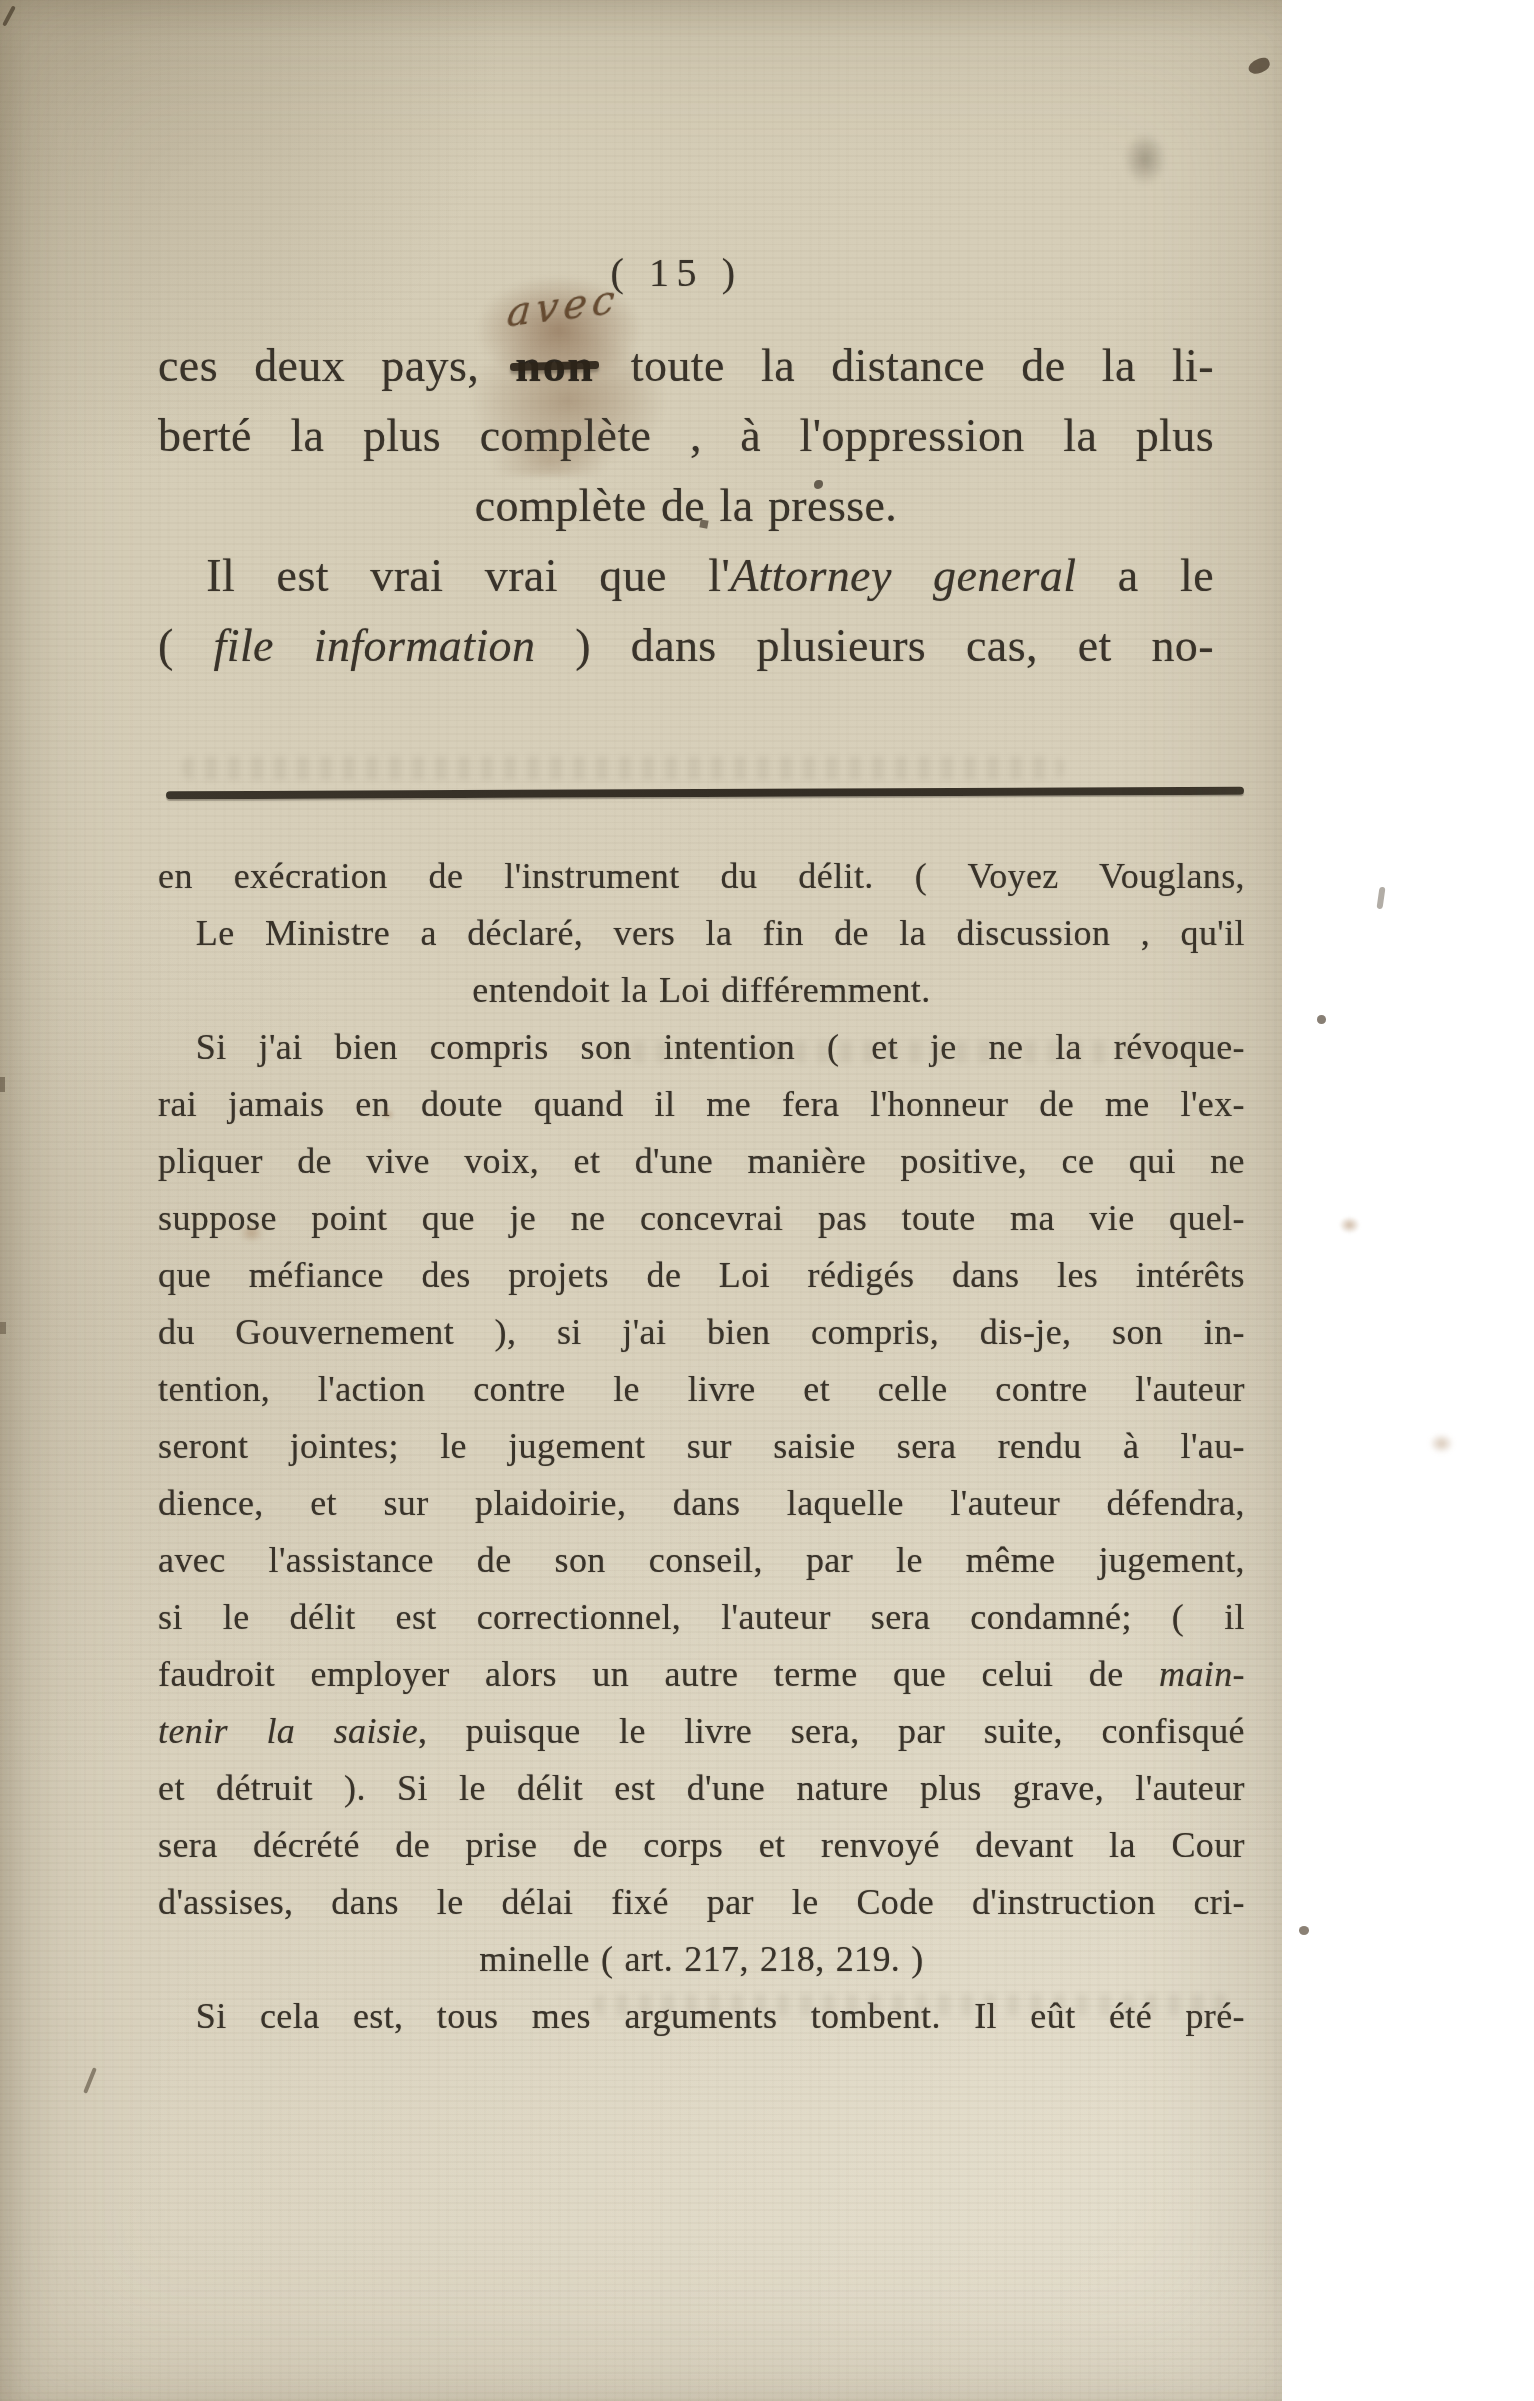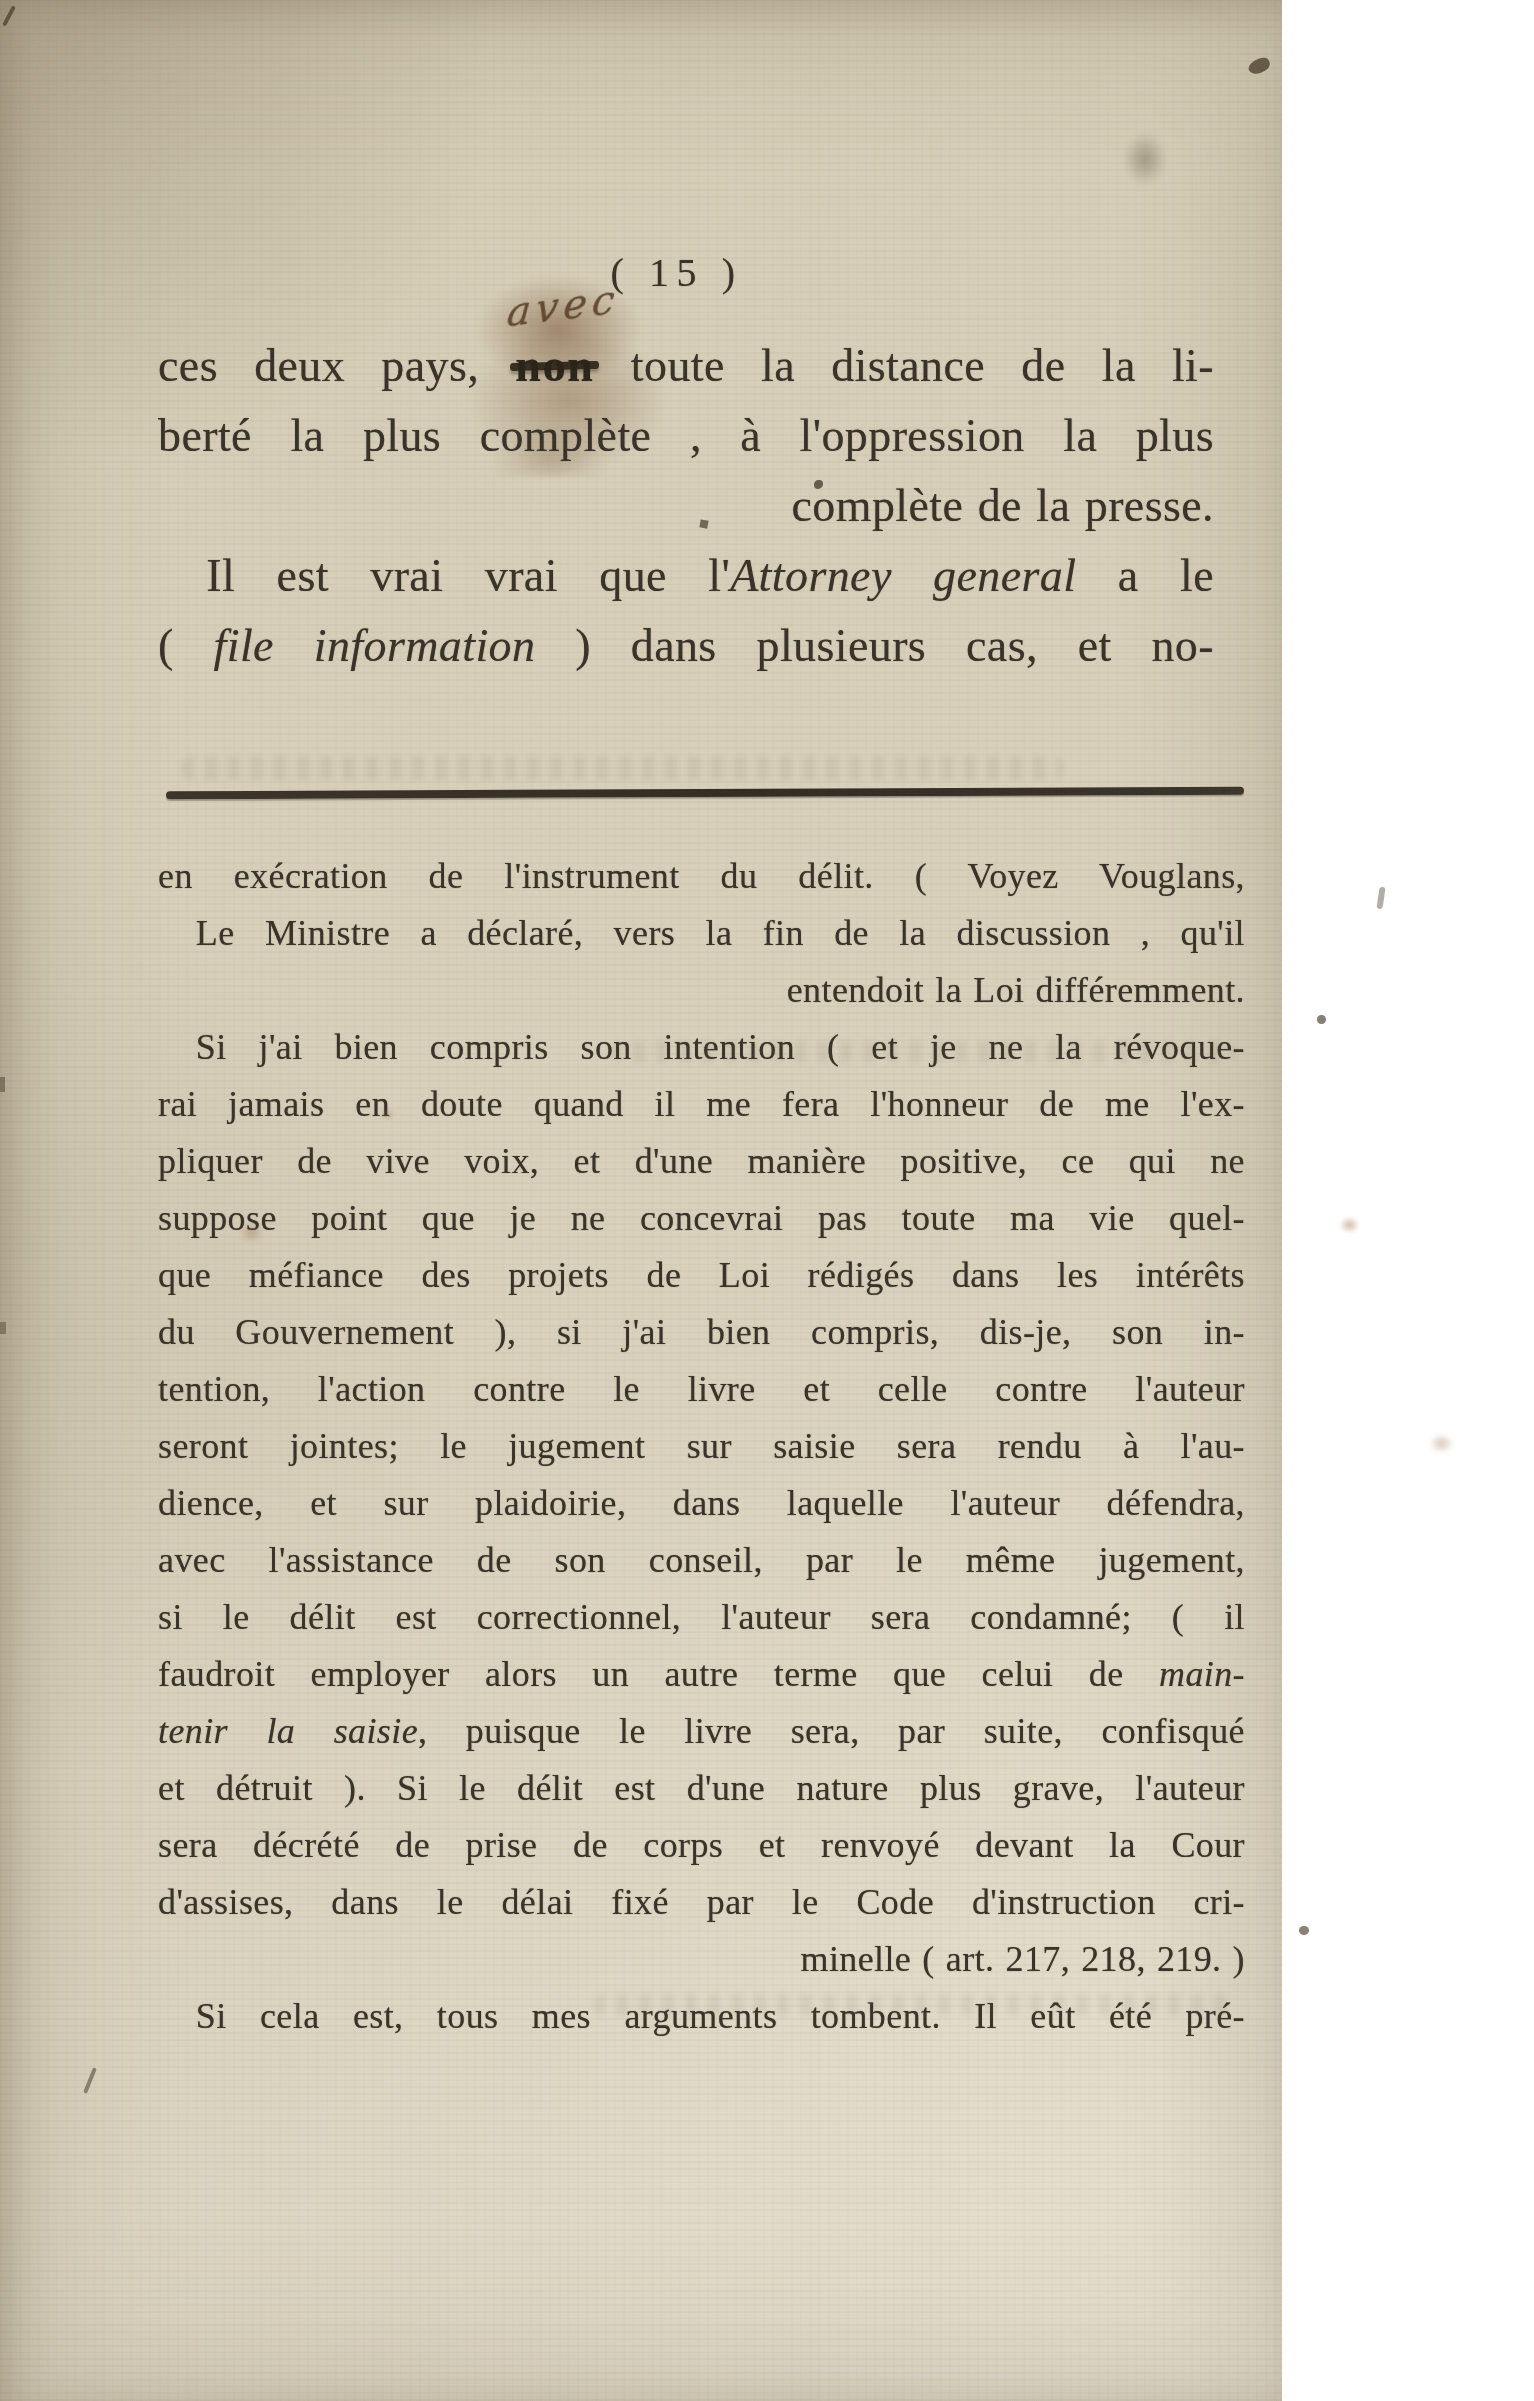--- a/index.html
+++ b/index.html
@@ -34,21 +34,21 @@
     white-space:nowrap;
   }
   .main-block{
     position:absolute;left:158px;top:331px;width:1056px;
     font-size:46px;line-height:70px;word-spacing:2.5px;
   }
   .footnote-block{
     position:absolute;left:158px;top:848px;width:1087px;
     font-size:36px;line-height:57px;word-spacing:1.7px;
   }
-  .line{ text-align:right; white-space:normal; }
+  .line{ text-align:center; white-space:normal; }
   .line.just{ text-align:justify; text-align-last:justify; }
   .line.indent{ text-indent:1.05em; }
   .it{ font-style:italic; }
   .sc{ font-variant:small-caps; letter-spacing:1.7px; }
   .correction{ position:relative; display:inline-block; }
   .struck{ font-weight:700; letter-spacing:1.7px; color:#2c261e; position:relative; }
   .struck::after{
     content:"";position:absolute;left:-5.1px;right:-5.1px;top:50%;height:7.6px;margin-top:-3.4px;
     background:rgba(44,36,25,0.92);border-radius:3.4px;
     transform:rotate(-1.5deg);

